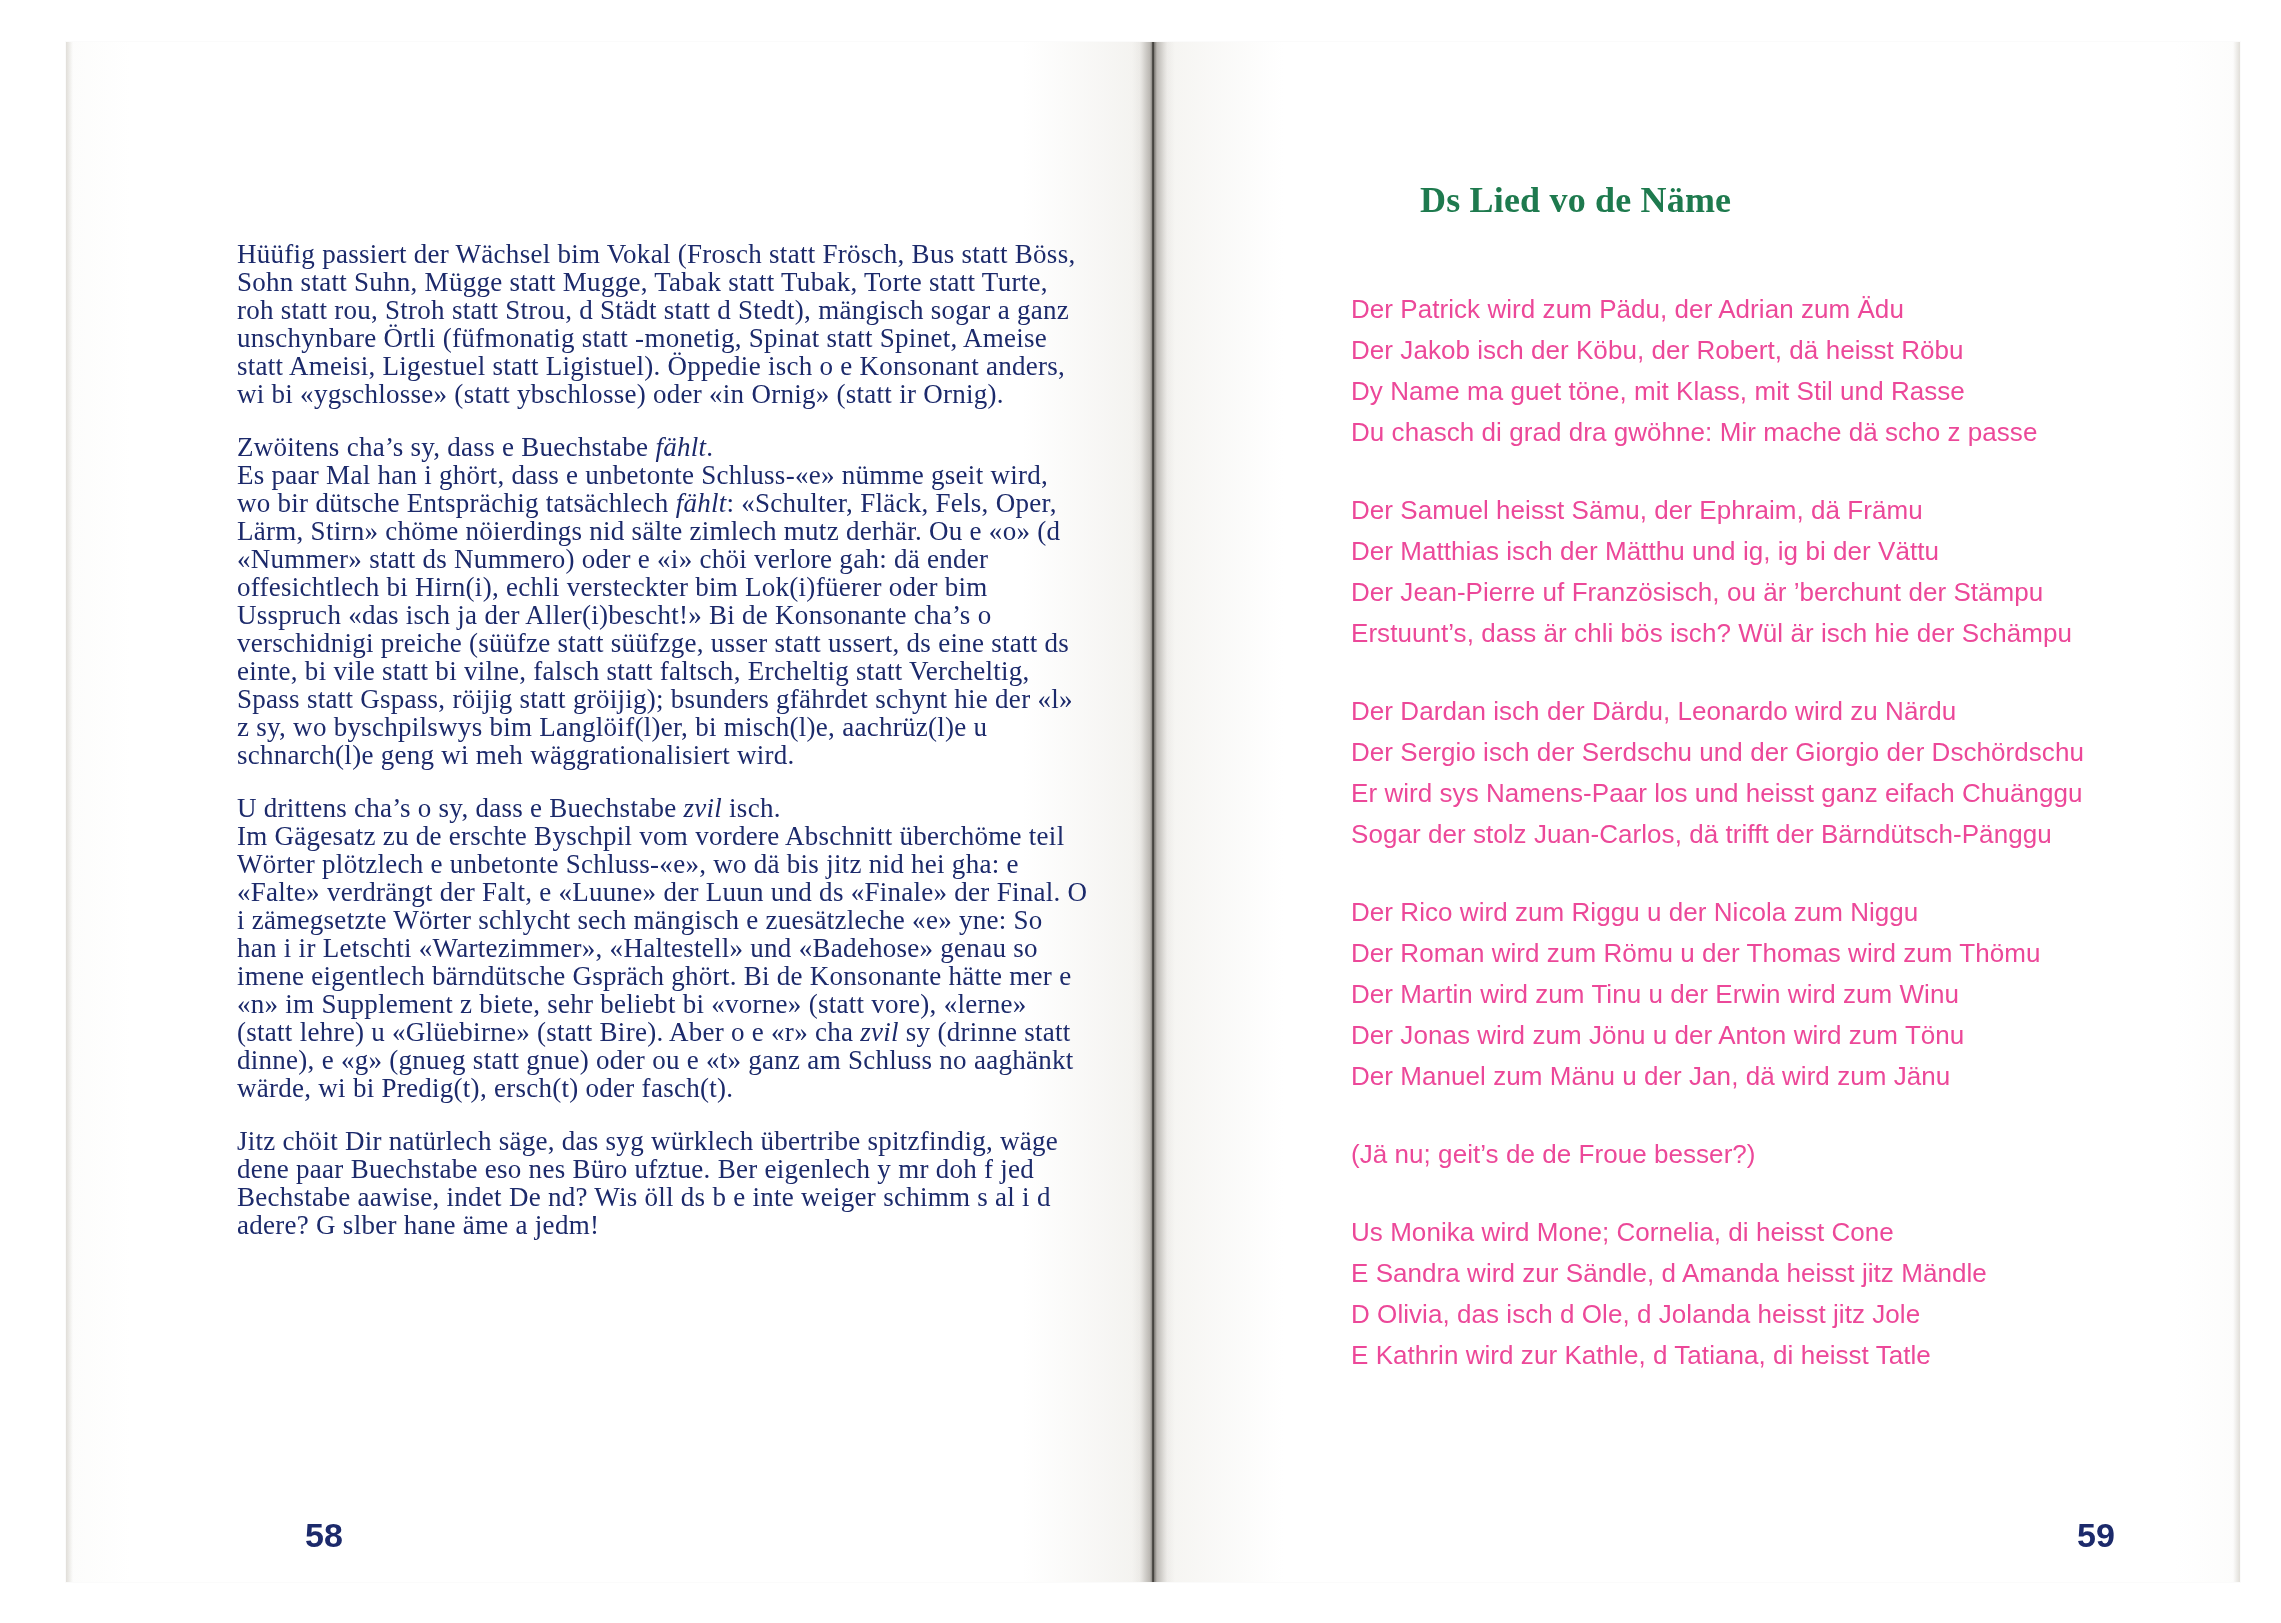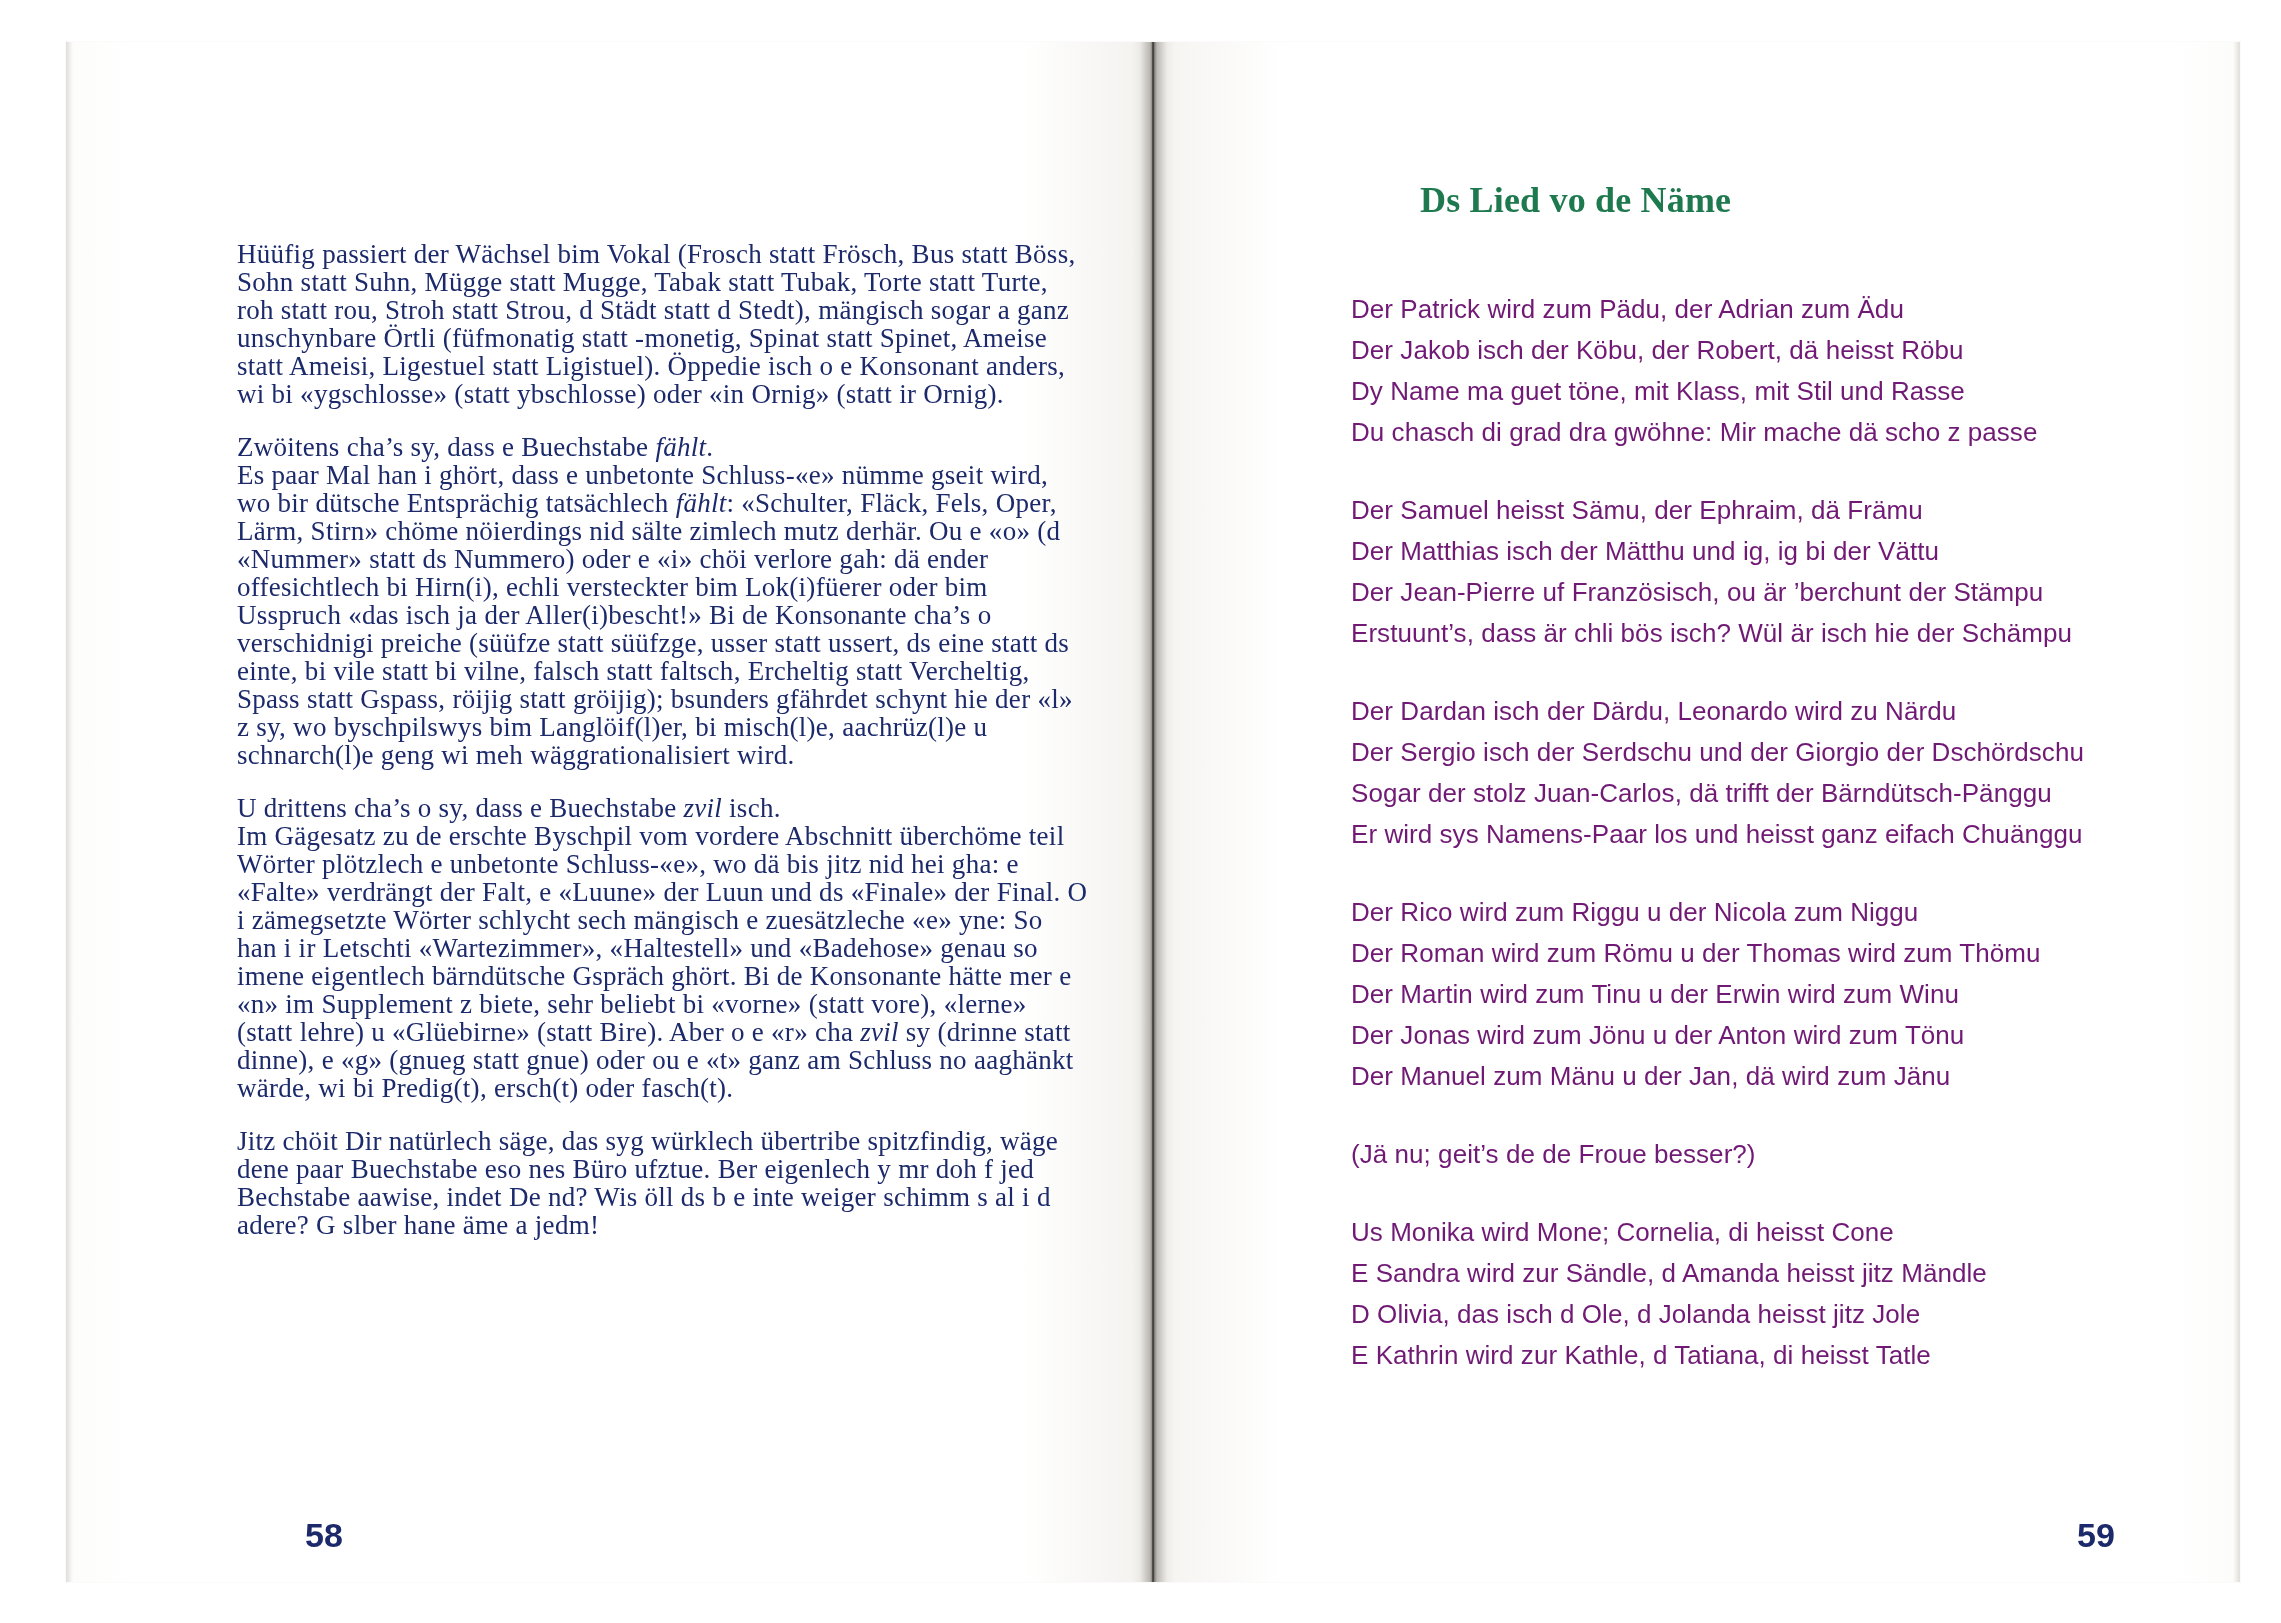--- a/index.html
+++ b/index.html
@@ -120,21 +120,21 @@
     width: 900px;
   }
   .stanza {
     margin: 0 0 37px 0;
   }
   .stanza:last-child { margin-bottom: 4px; }
   .verse {
     font-family: "Liberation Sans", sans-serif;
     font-size: 26px;
     line-height: 41px;
-    color: #701a75;
+    color: #ec4899;
     white-space: nowrap;
     letter-spacing: 0.002em;
   }
 
   
   .folio {
     position: absolute;
     font-family: "Liberation Sans", sans-serif;
     font-weight: bold;
     font-size: 34px;
@@ -181,22 +181,22 @@
     <div class="stanza">
       <div class="verse">Der Samuel heisst Sämu, der Ephraim, dä Främu</div>
       <div class="verse">Der Matthias isch der Mätthu und ig, ig bi der Vättu</div>
       <div class="verse">Der Jean-Pierre uf Französisch, ou är ’berchunt der Stämpu</div>
       <div class="verse">Erstuunt’s, dass är chli bös isch? Wül är isch hie der Schämpu</div>
     </div>
 
     <div class="stanza">
       <div class="verse">Der Dardan isch der Därdu, Leonardo wird zu Närdu</div>
       <div class="verse">Der Sergio isch der Serdschu und der Giorgio der Dschördschu</div>
+      <div class="verse">Er wird sys Namens-Paar los und heisst ganz eifach Chuänggu</div>
       <div class="verse">Sogar der stolz Juan-Carlos, dä trifft der Bärndütsch-Pänggu</div>
-      <div class="verse">Er wird sys Namens-Paar los und heisst ganz eifach Chuänggu</div>
     </div>
 
     <div class="stanza">
       <div class="verse">Der Rico wird zum Riggu u der Nicola zum Niggu</div>
       <div class="verse">Der Roman wird zum Römu u der Thomas wird zum Thömu</div>
       <div class="verse">Der Martin wird zum Tinu u der Erwin wird zum Winu</div>
       <div class="verse">Der Jonas wird zum Jönu u der Anton wird zum Tönu</div>
       <div class="verse">Der Manuel zum Mänu u der Jan, dä wird zum Jänu</div>
     </div>
 

